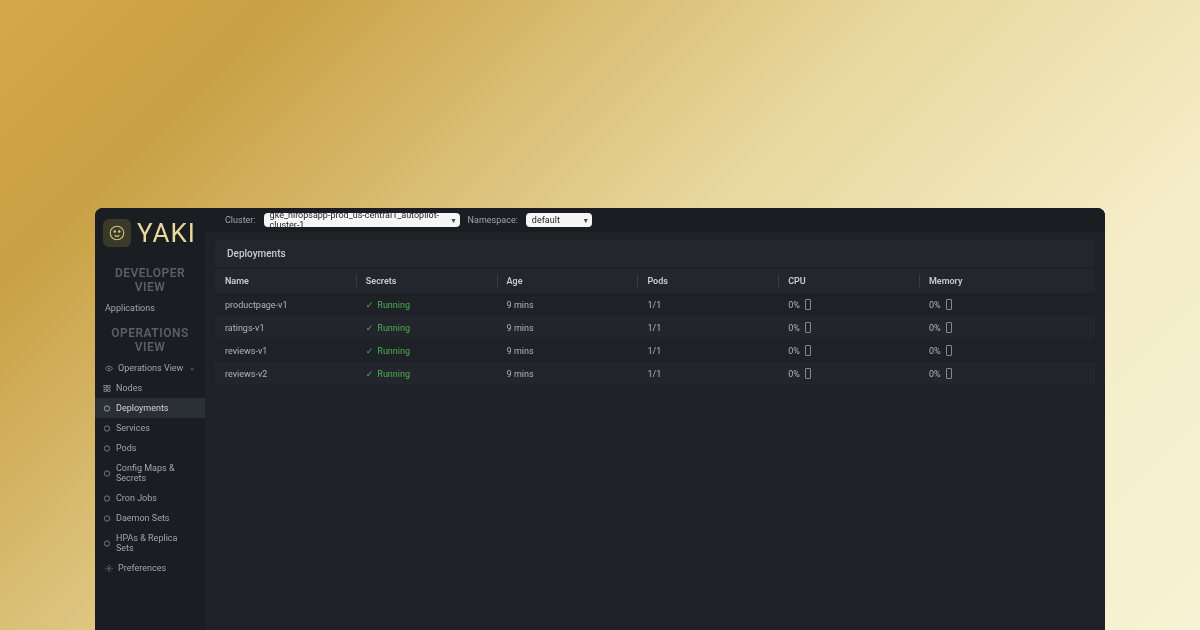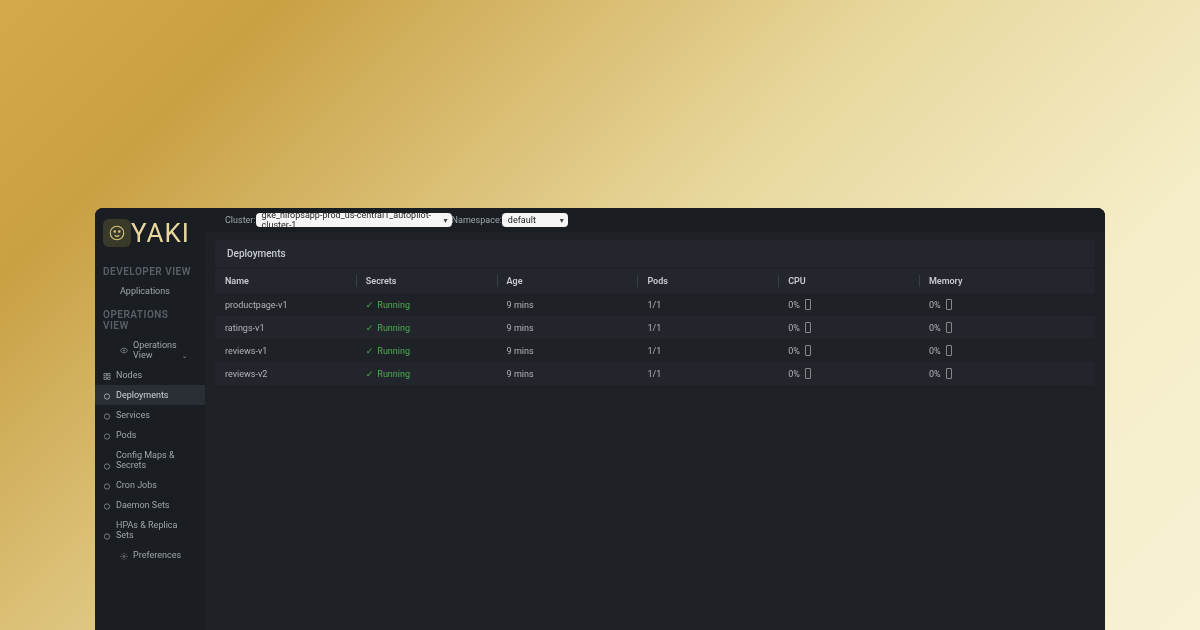--- a/index.html
+++ b/index.html
@@ -26,50 +26,51 @@
   width: 110px;
   background: #1a1d21;
   flex-shrink: 0;
   display: flex;
   flex-direction: column;
 }
 .logo-row {
   display: flex;
   align-items: center;
   padding: 10px 8px;
-  gap: 0;
+  gap: 6px;
 }
 .logo-icon {
   width: 28px;
   height: 28px;
   background: #3a3a2a;
   border-radius: 6px;
   display: flex;
   align-items: center;
   justify-content: center;
   color: #d4c676;
   font-size: 18px;
 }
 .logo-text {
   color: #e8d89e;
   font-size: 26px;
   font-weight: 400;
   letter-spacing: 1px;
 }
 .section-label {
   color: #5a6068;
-  font-size: 10px;
+  font-size: 12px;
   font-weight: 600;
   letter-spacing: 0.5px;
   padding: 8px 8px 4px 8px;
+  text-align: center;
 }
 .nav-item {
   display: flex;
-  align-items: flex-end;
-  padding: 5px 25px;
+  align-items: center;
+  padding: 5px 10px;
   color: #a0a6ad;
   font-size: 9px;
   cursor: pointer;
   gap: 5px;
 }
 .nav-item.expanded {
   justify-content: space-between;
 }
 .nav-item.sub { padding-left: 8px; }
 .nav-item.active {
@@ -91,21 +92,21 @@
 .main {
   flex: 1;
   background: #1e2126;
   display: flex;
   flex-direction: column;
 }
 .topbar {
   display: flex;
   align-items: center;
   padding: 5px 20px;
-  gap: 0;
+  gap: 8px;
   font-size: 9px;
   color: #a0a6ad;
   background: #1a1d21;
 }
 .select-box {
   background: #f5f5f5;
   color: #222;
   border: none;
   padding: 2px 18px 2px 6px;
   font-size: 9px;

